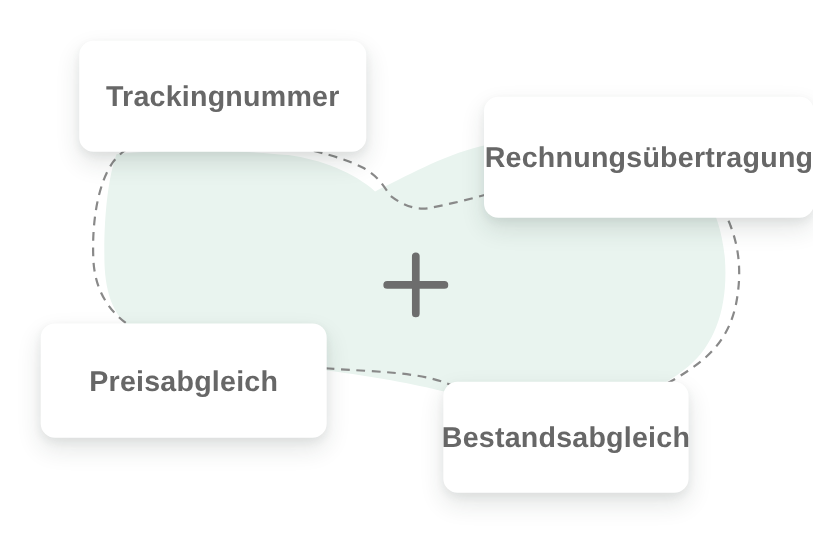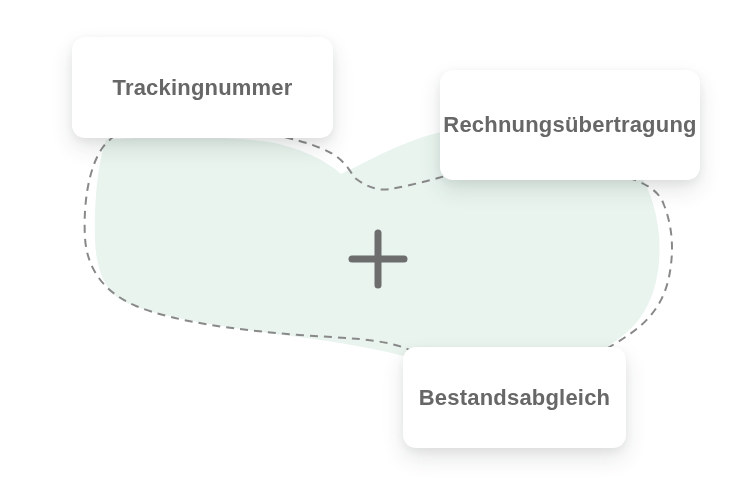--- a/index.html
+++ b/index.html
@@ -43,28 +43,28 @@
     position: absolute;
     background: var(--card-background, #ffffff);
     border-radius: 13px;
     box-shadow: 0 10px 22px rgba(30, 50, 45, 0.12), 0 3px 8px rgba(30, 50, 45, 0.06);
     display: flex;
     align-items: center;
     justify-content: center;
     text-align: center;
   }
   .card-label {
-    font-size: 22px;
+    font-size: 26px;
     font-weight: 600;
     color: var(--card-text, #676767);
     letter-spacing: 0.2px;
     white-space: nowrap;
   }
   .card-1 { left: 72px;  top: 37px;  width: 261px; height: 101px; }
-  .card-2 { left: 440px; top: 70px;  width: 260px; height: 110px; text-align: right; }
+  .card-2 { left: 440px; top: 88px;  width: 300px; height: 110px; text-align: right; }
   .card-3 { left: 37px;  top: 294px; width: 260px; height: 104px; }
   .card-4 { left: 403px; top: 347px; width: 223px; height: 101px; }
 </style>
 </head>
 <body>
 
 <div class="stage">
 
   <svg class="blob-svg" viewBox="0 0 739 489" aria-hidden="true">
 
@@ -107,18 +107,21 @@
   </svg>
 
   <div class="card card-1">
     <span class="card-label">Trackingnummer</span>
   </div>
 
   <div class="card card-2">
     <span class="card-label">Rechnungsübertragung</span>
   </div>
 
+  <div class="card card-3">
+    <span class="card-label">Preisabgleich</span>
+  </div>
 
   <div class="card card-4">
     <span class="card-label">Bestandsabgleich</span>
   </div>
 
 </div>
 
 </body></html>

